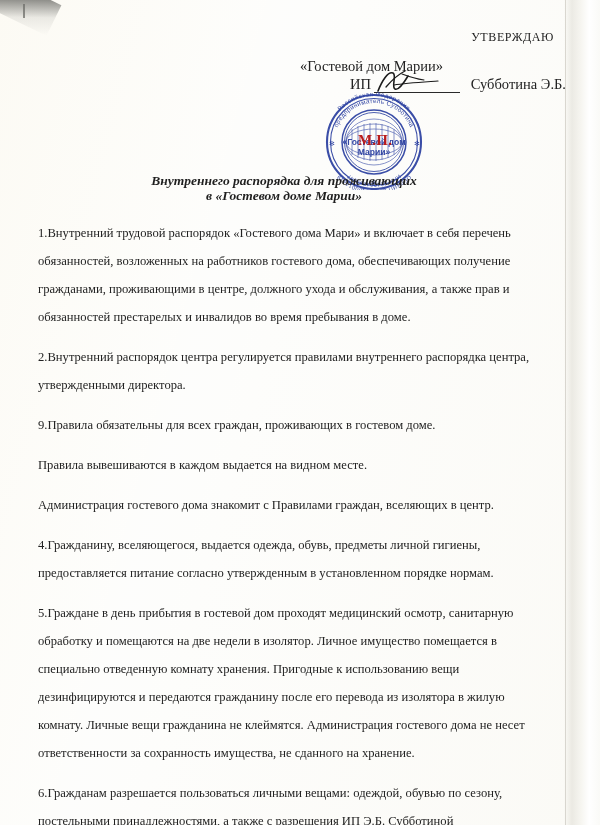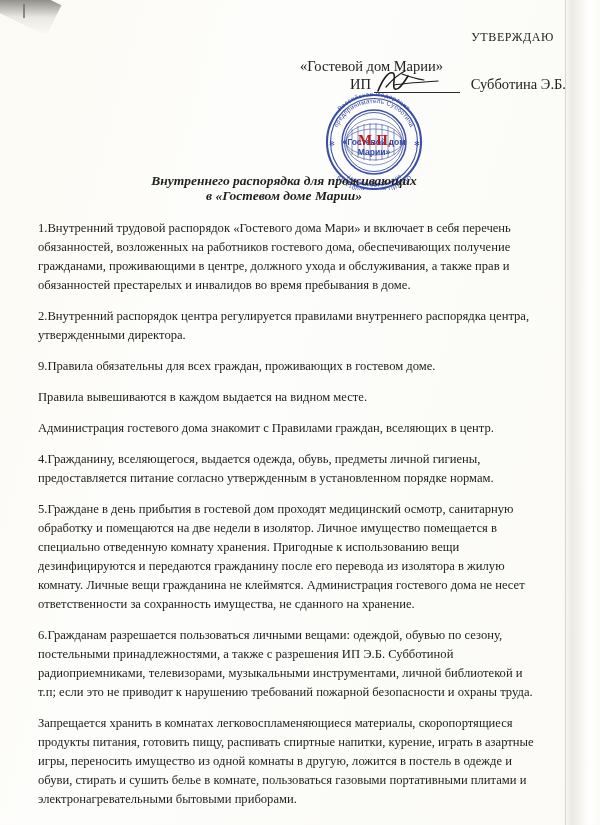--- a/index.html
+++ b/index.html
@@ -175,21 +175,21 @@
 
   
   .body-text {
     position: absolute;
     top: 219px;
     left: 38px;
     width: 500px;
   }
   .para {
     font-size: 12.6px;
-    line-height: 19px;
+    line-height: 28px;
     text-align: left;
     color: #232323;
     margin: 0;
     white-space: normal;
   }
   .para + .para { margin-top: 12px; }
 </style>
 </head>
 <body>
 

